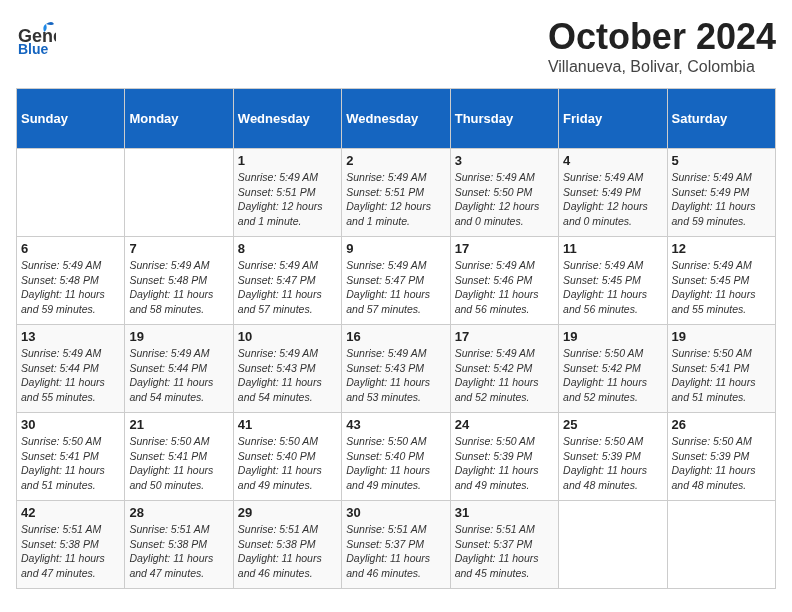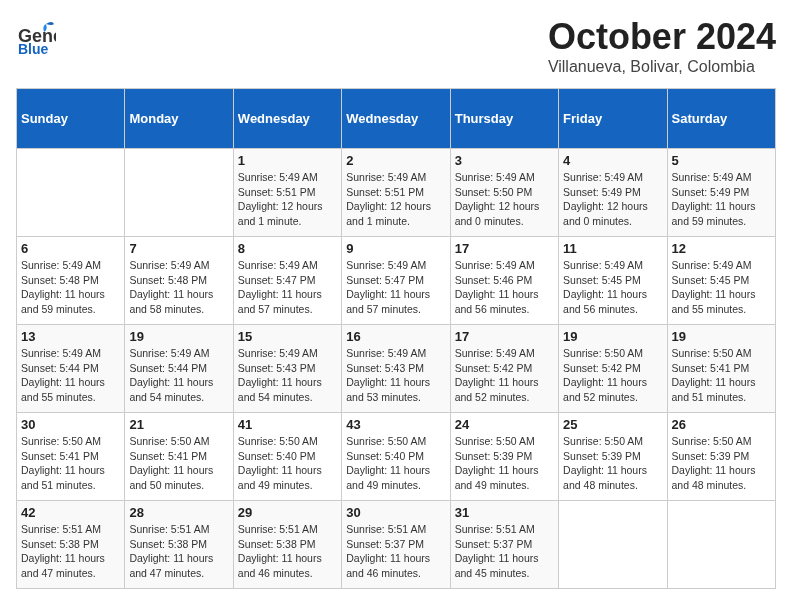--- a/index.html
+++ b/index.html
@@ -60,20 +60,21 @@
     }
     .day-number {
       font-size: 13px;
       font-weight: bold;
       margin-bottom: 2px;
     }
     .day-detail {
       font-size: 10.5px;
       line-height: 1.4;
       color: #333;
+      font-style: italic;
     }
     .empty-cell {
       background: #fff !important;
     }
   </style>
 </head>
 <body>
 
 <div class="header">
   <div class="logo-wrapper">
@@ -163,21 +164,21 @@
       <tr>
         <td>
           <div class="day-number">13</div>
           <div class="day-detail">Sunrise: 5:49 AM<br>Sunset: 5:44 PM<br>Daylight: 11 hours and 55 minutes.</div>
         </td>
         <td>
           <div class="day-number">19</div>
           <div class="day-detail">Sunrise: 5:49 AM<br>Sunset: 5:44 PM<br>Daylight: 11 hours and 54 minutes.</div>
         </td>
         <td>
-          <div class="day-number">15</div>
+          <div class="day-number">10</div>
           <div class="day-detail">Sunrise: 5:49 AM<br>Sunset: 5:43 PM<br>Daylight: 11 hours and 54 minutes.</div>
         </td>
         <td>
           <div class="day-number">16</div>
           <div class="day-detail">Sunrise: 5:49 AM<br>Sunset: 5:43 PM<br>Daylight: 11 hours and 53 minutes.</div>
         </td>
         <td>
           <div class="day-number">17</div>
           <div class="day-detail">Sunrise: 5:49 AM<br>Sunset: 5:42 PM<br>Daylight: 11 hours and 52 minutes.</div>
         </td>

